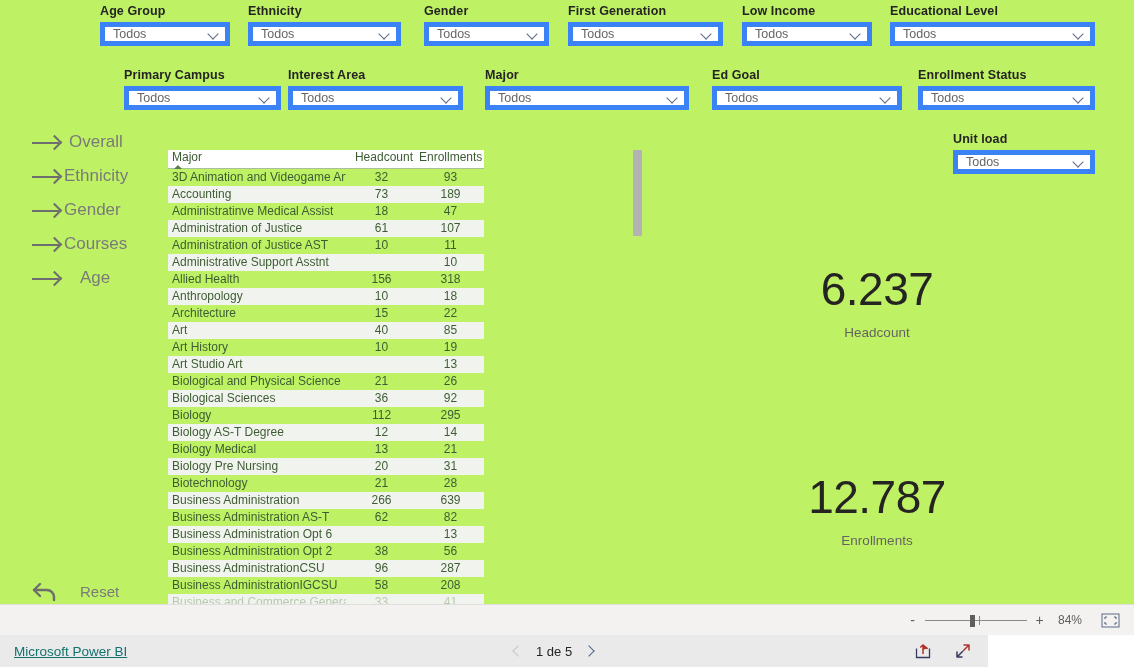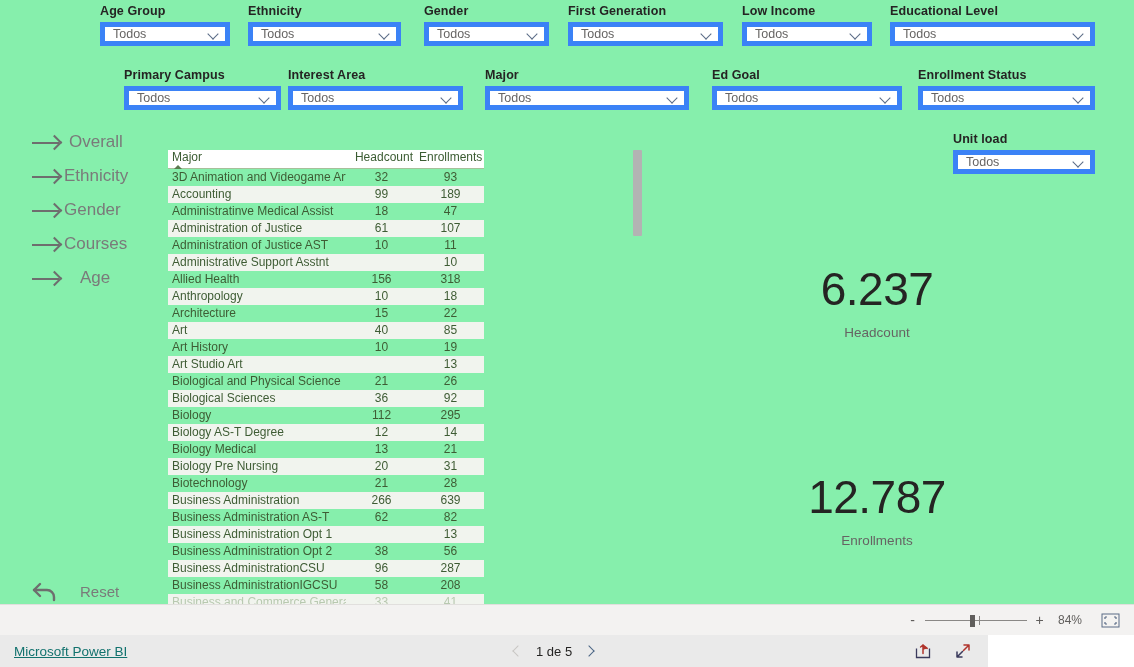--- a/index.html
+++ b/index.html
@@ -12,21 +12,21 @@
     overflow: hidden;
     position: relative;
   }
 
   
   #canvas {
     position: absolute;
     left: 0; top: 0;
     width: 1134px;
     height: 604px;
-    background: #86efac;
+    background: #bef264;
     overflow: hidden;
   }
 
   
   .slicer { position: absolute; }
   .slicer-label {
     font-size: 12.5px;
     font-weight: bold;
     color: #252423;
     letter-spacing: .1px;
@@ -449,21 +449,21 @@
         </tr>
       </thead>
       <tbody id="table-body">
           <tr class="row">
             <td>3D Animation and Videogame Art</td>
             <td class="v-num">32</td>
             <td class="v-num">93</td>
           </tr>
           <tr class="row band">
             <td>Accounting</td>
-            <td class="v-num">99</td>
+            <td class="v-num">73</td>
             <td class="v-num">189</td>
           </tr>
           <tr class="row">
             <td>Administratinve Medical Assist</td>
             <td class="v-num">18</td>
             <td class="v-num">47</td>
           </tr>
           <tr class="row band">
             <td>Administration of Justice</td>
             <td class="v-num">61</td>
@@ -548,21 +548,21 @@
             <td>Business Administration</td>
             <td class="v-num">266</td>
             <td class="v-num">639</td>
           </tr>
           <tr class="row">
             <td>Business Administration AS-T</td>
             <td class="v-num">62</td>
             <td class="v-num">82</td>
           </tr>
           <tr class="row band">
-            <td>Business Administration Opt 1</td>
+            <td>Business Administration Opt 6</td>
             <td class="v-num"></td>
             <td class="v-num">13</td>
           </tr>
           <tr class="row">
             <td>Business Administration Opt 2</td>
             <td class="v-num">38</td>
             <td class="v-num">56</td>
           </tr>
           <tr class="row band">
             <td>Business AdministrationCSU</td>

